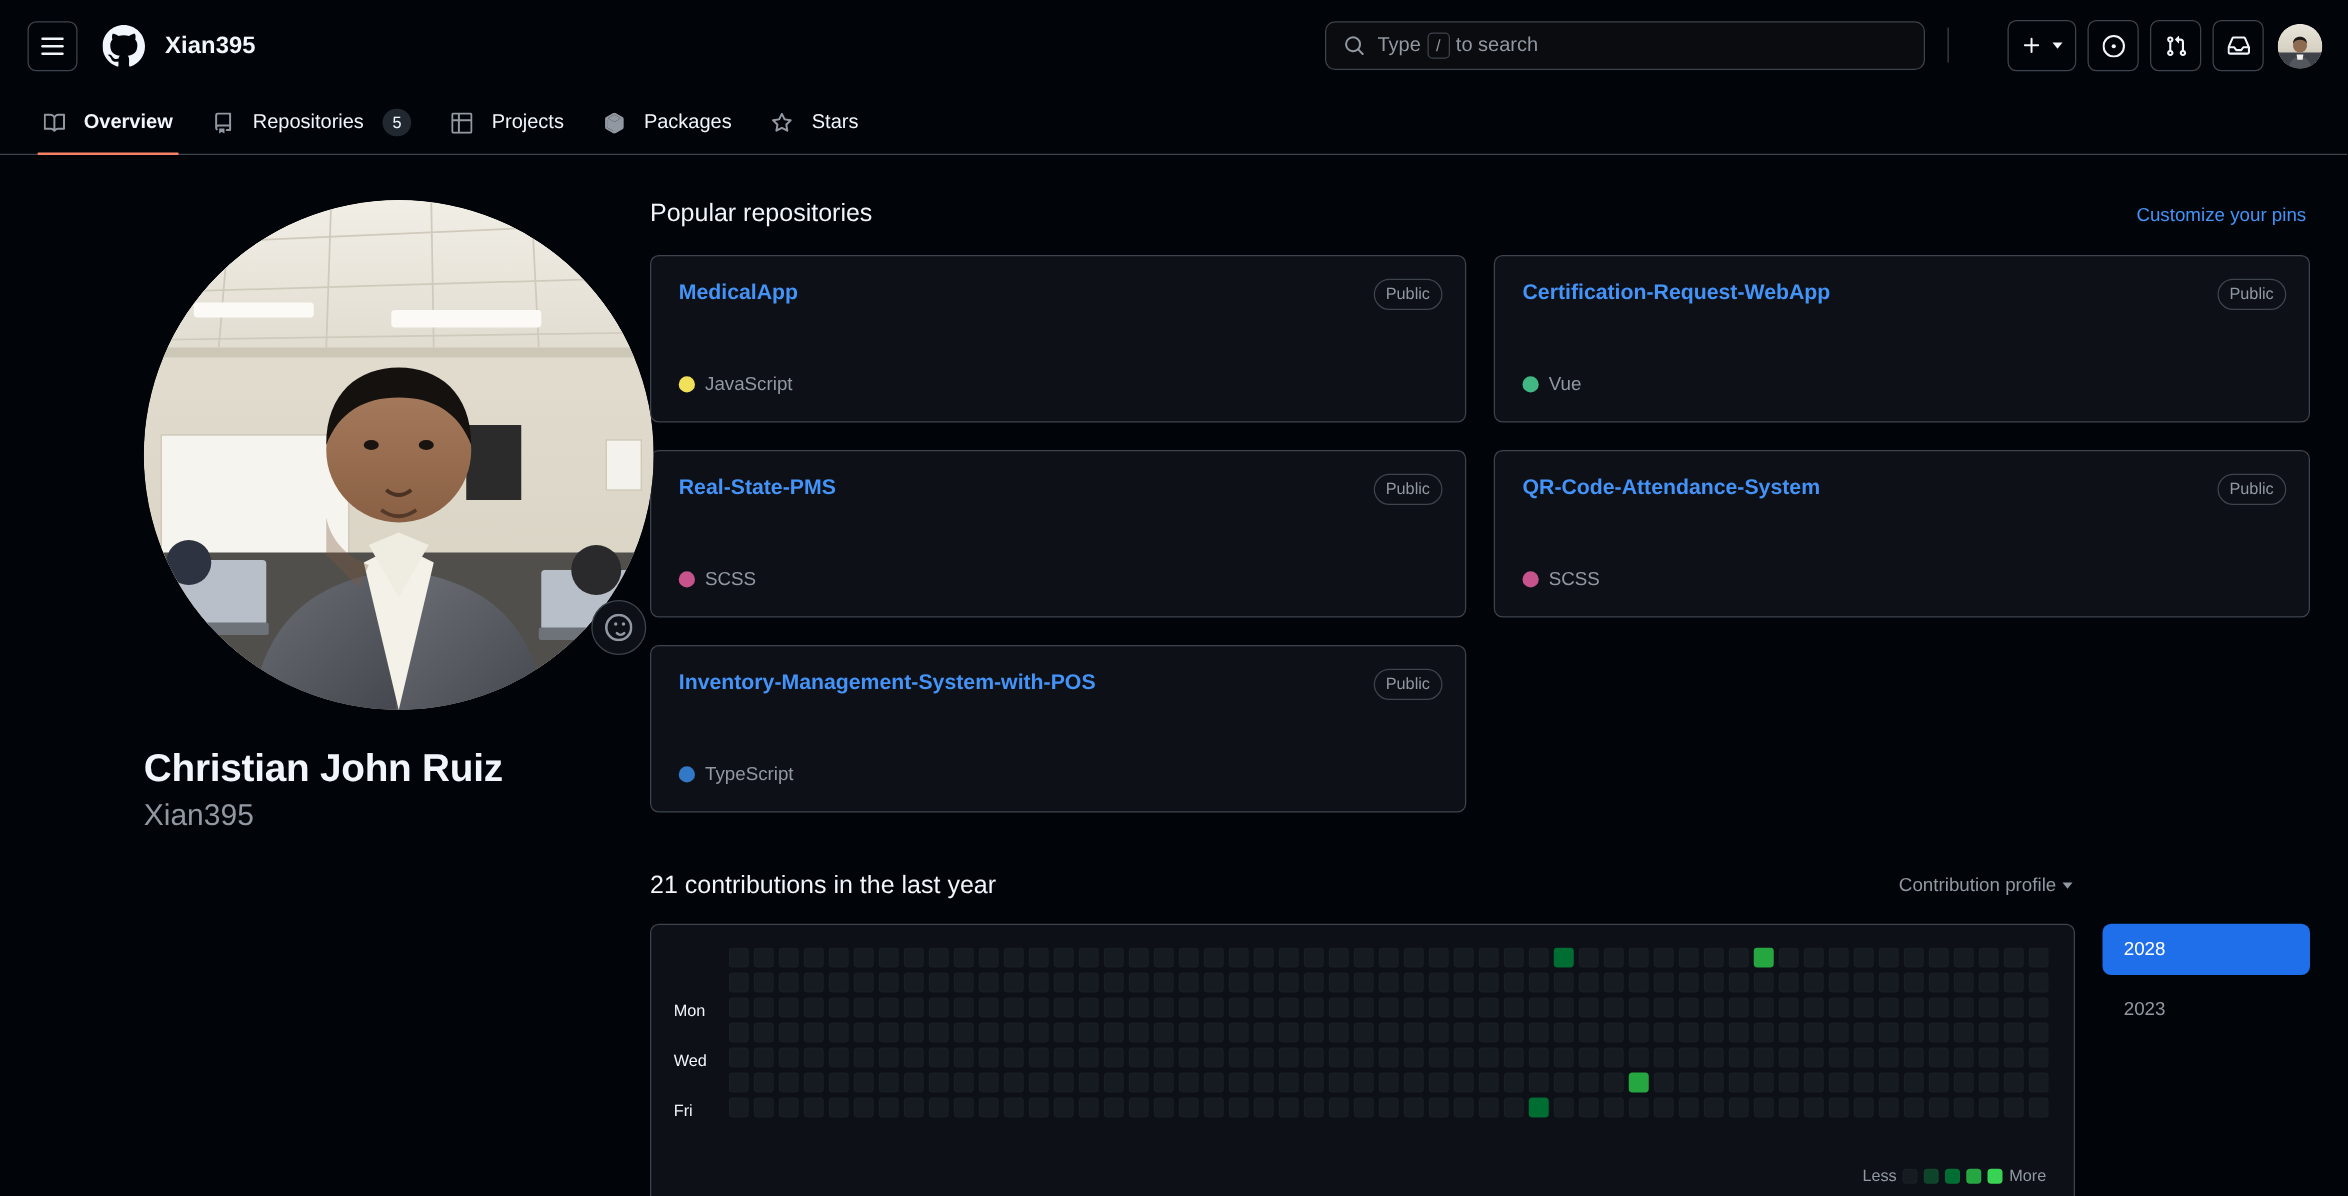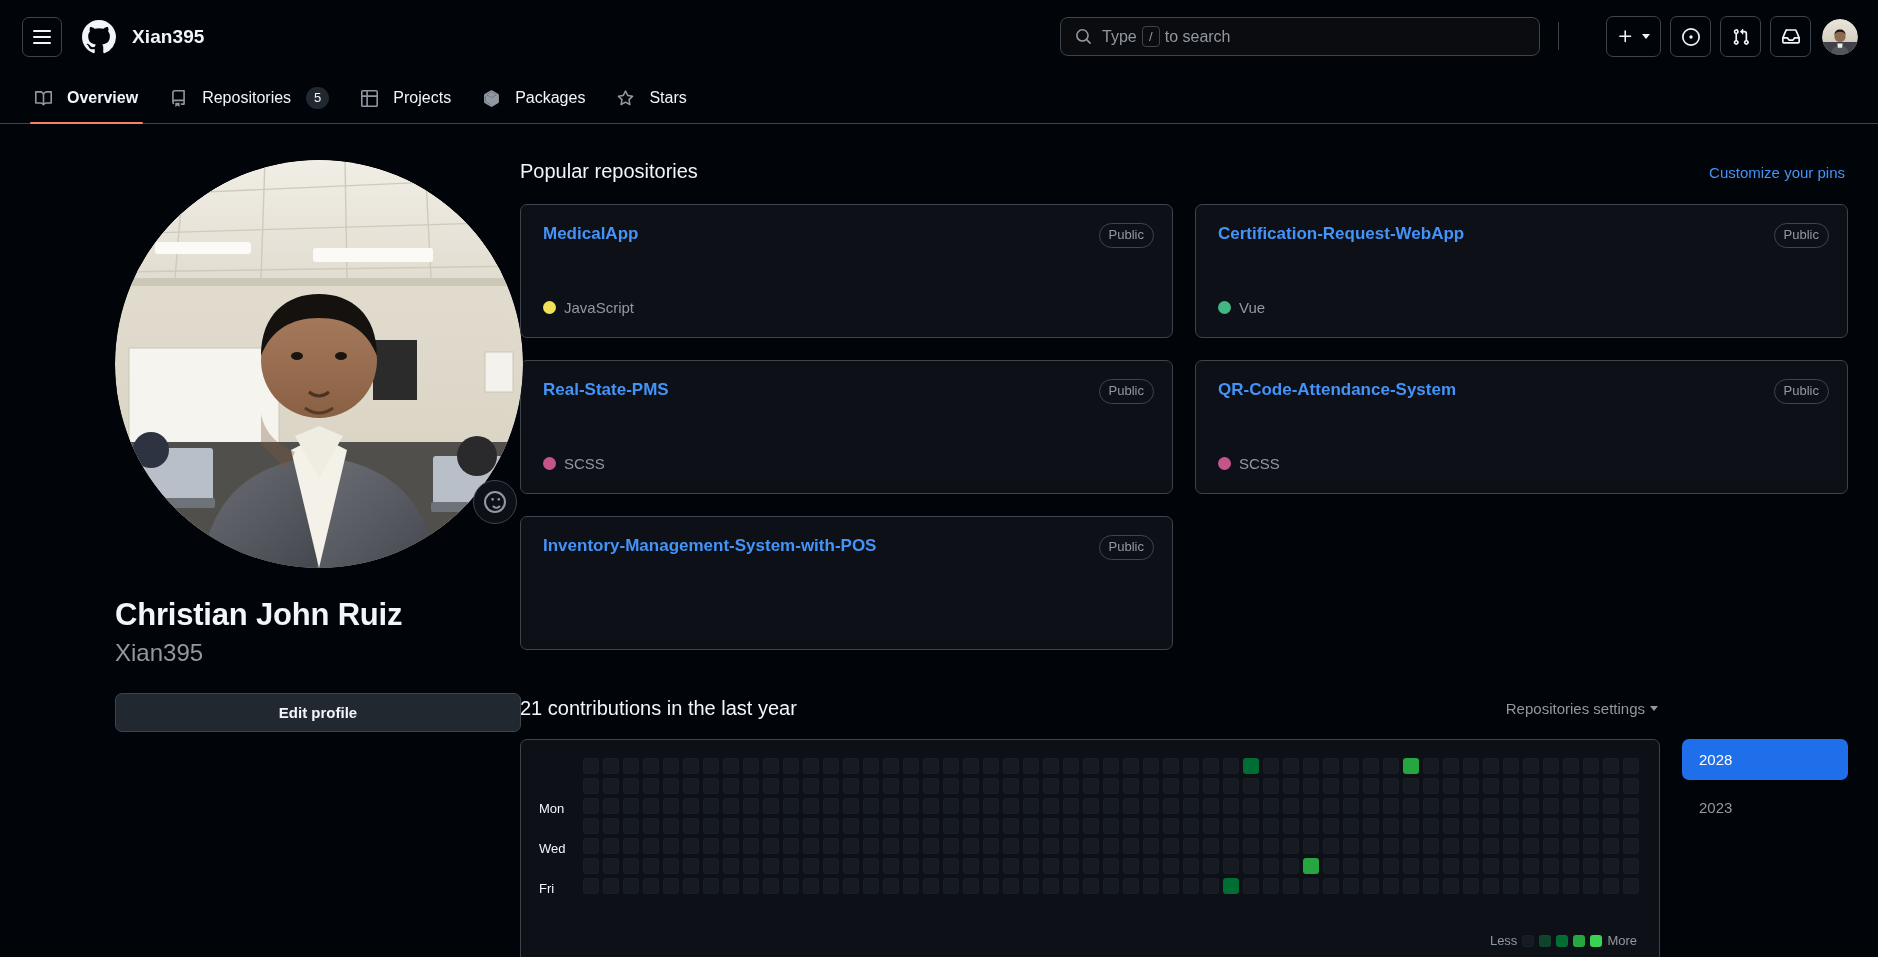--- a/index.html
+++ b/index.html
@@ -488,21 +488,20 @@
       </div>
       <div class="emoji-status">
         <svg width="22" height="22" viewBox="0 0 16 16" fill="#9198a1" aria-hidden="true">
           <path d="M8 0a8 8 0 1 1 0 16A8 8 0 0 1 8 0ZM1.5 8a6.5 6.5 0 1 0 13 0 6.5 6.5 0 0 0-13 0Zm4.879 2.773a.75.75 0 0 1 1.06 0 2.25 2.25 0 0 0 3.182 0 .75.75 0 1 1 1.06 1.06 3.75 3.75 0 0 1-5.302 0 .75.75 0 0 1 0-1.06ZM6.25 7a1 1 0 1 1 0-2 1 1 0 0 1 0 2Zm4.5 0a1 1 0 1 1 0-2 1 1 0 0 1 0 2Z"></path>
         </svg>
       </div>
     </div>
 
     <div class="profile-name">Christian John Ruiz</div>
     <div class="profile-login">Xian395</div>
-    <button class="edit-profile-btn">Edit profile</button>
   </div>
 
   <div class="col-right">
 
     <div class="pop-head">
       <div class="pop-title">Popular repositories</div>
       <a class="pop-link">Customize your pins</a>
     </div>
 
     <div class="repo-grid">
@@ -548,29 +547,33 @@
           <span class="lang-dot" style="background:#c6538c"></span>
           <span class="lang-name">SCSS</span>
         </div>
       </div>
 
       <div class="repo-card">
         <div class="repo-top">
           <a class="repo-name">Inventory-Management-System-with-POS</a>
           <span class="visibility">Public</span>
         </div>
+        <div class="repo-bottom">
+          <span class="lang-dot" style="background:#3178c6"></span>
+          <span class="lang-name">TypeScript</span>
+        </div>
       </div>
     </div>
 
     <div class="contrib-section">
       <div class="contrib-main">
         <div class="contrib-head">
           <div class="contrib-title">21 contributions in the last year</div>
           <div class="contrib-settings">
-            <span>Repositories settings</span>
+            <span>Contribution profile</span>
             <span class="caret2"></span>
           </div>
         </div>
 
         <div class="calendar-card">
           <div class="cal-inner">
             <div class="daylabels">
               <div class="dl"></div>
               <div class="dl">Mon</div>
               <div class="dl"></div>

